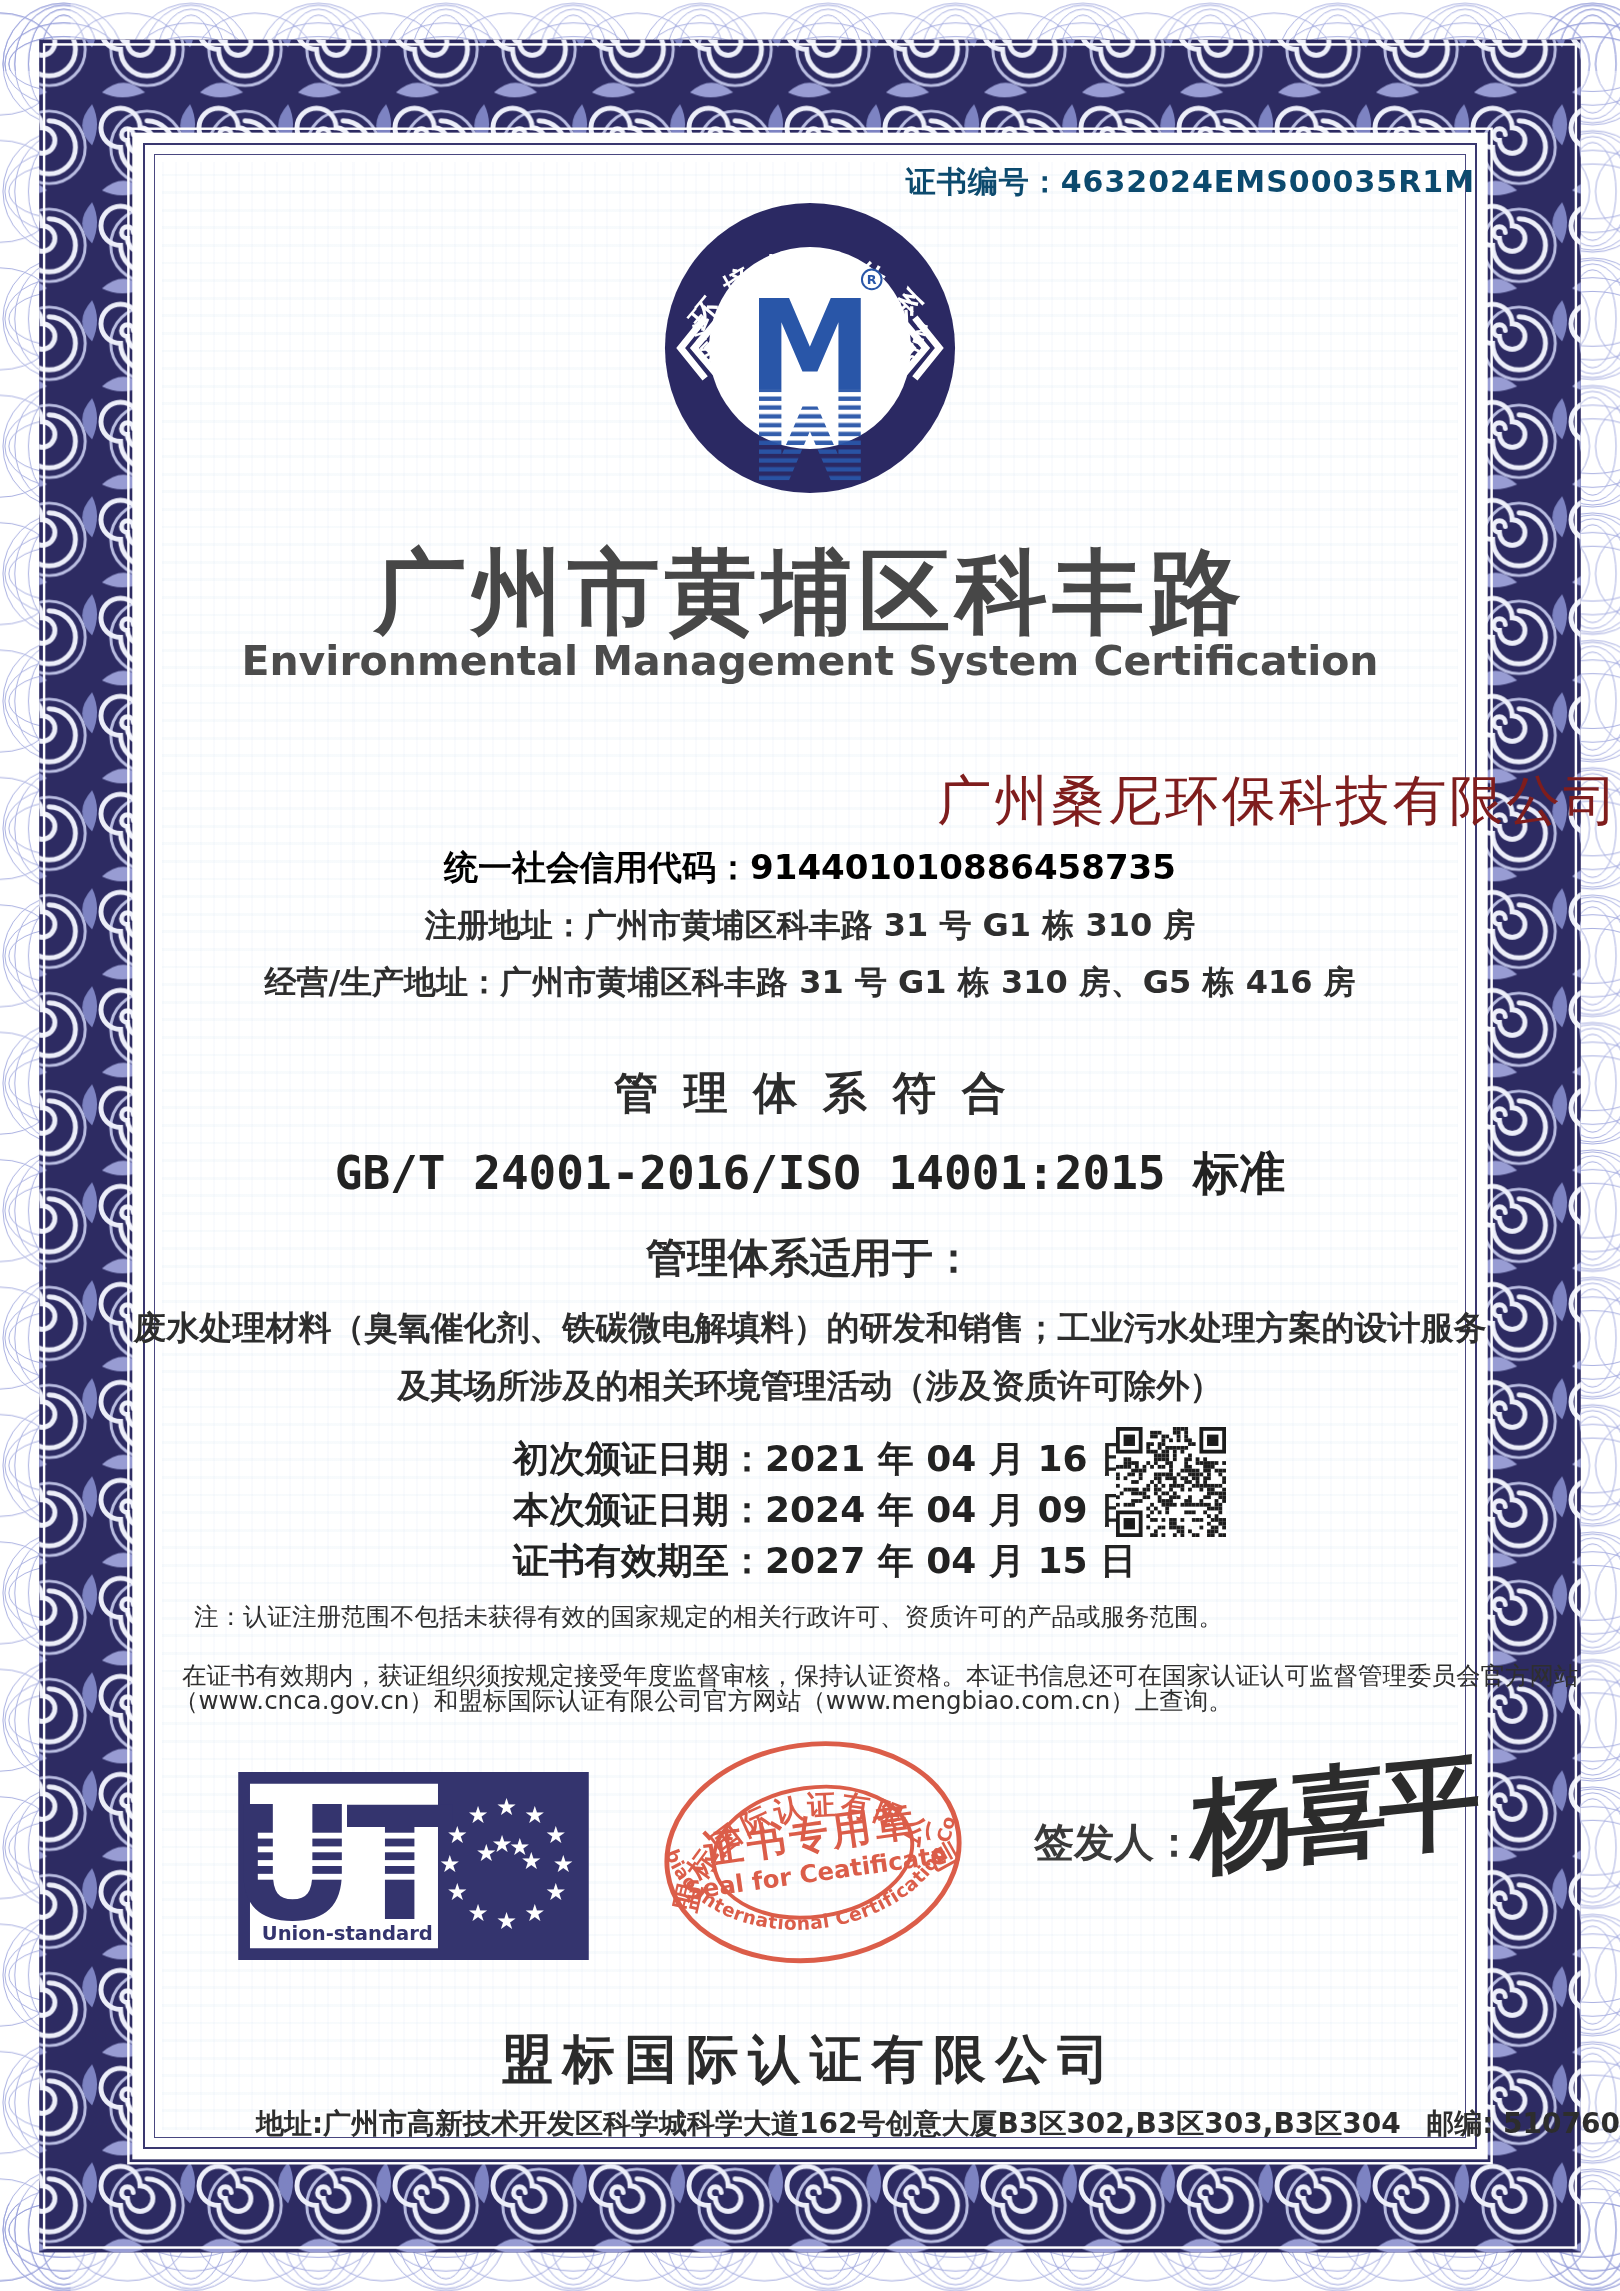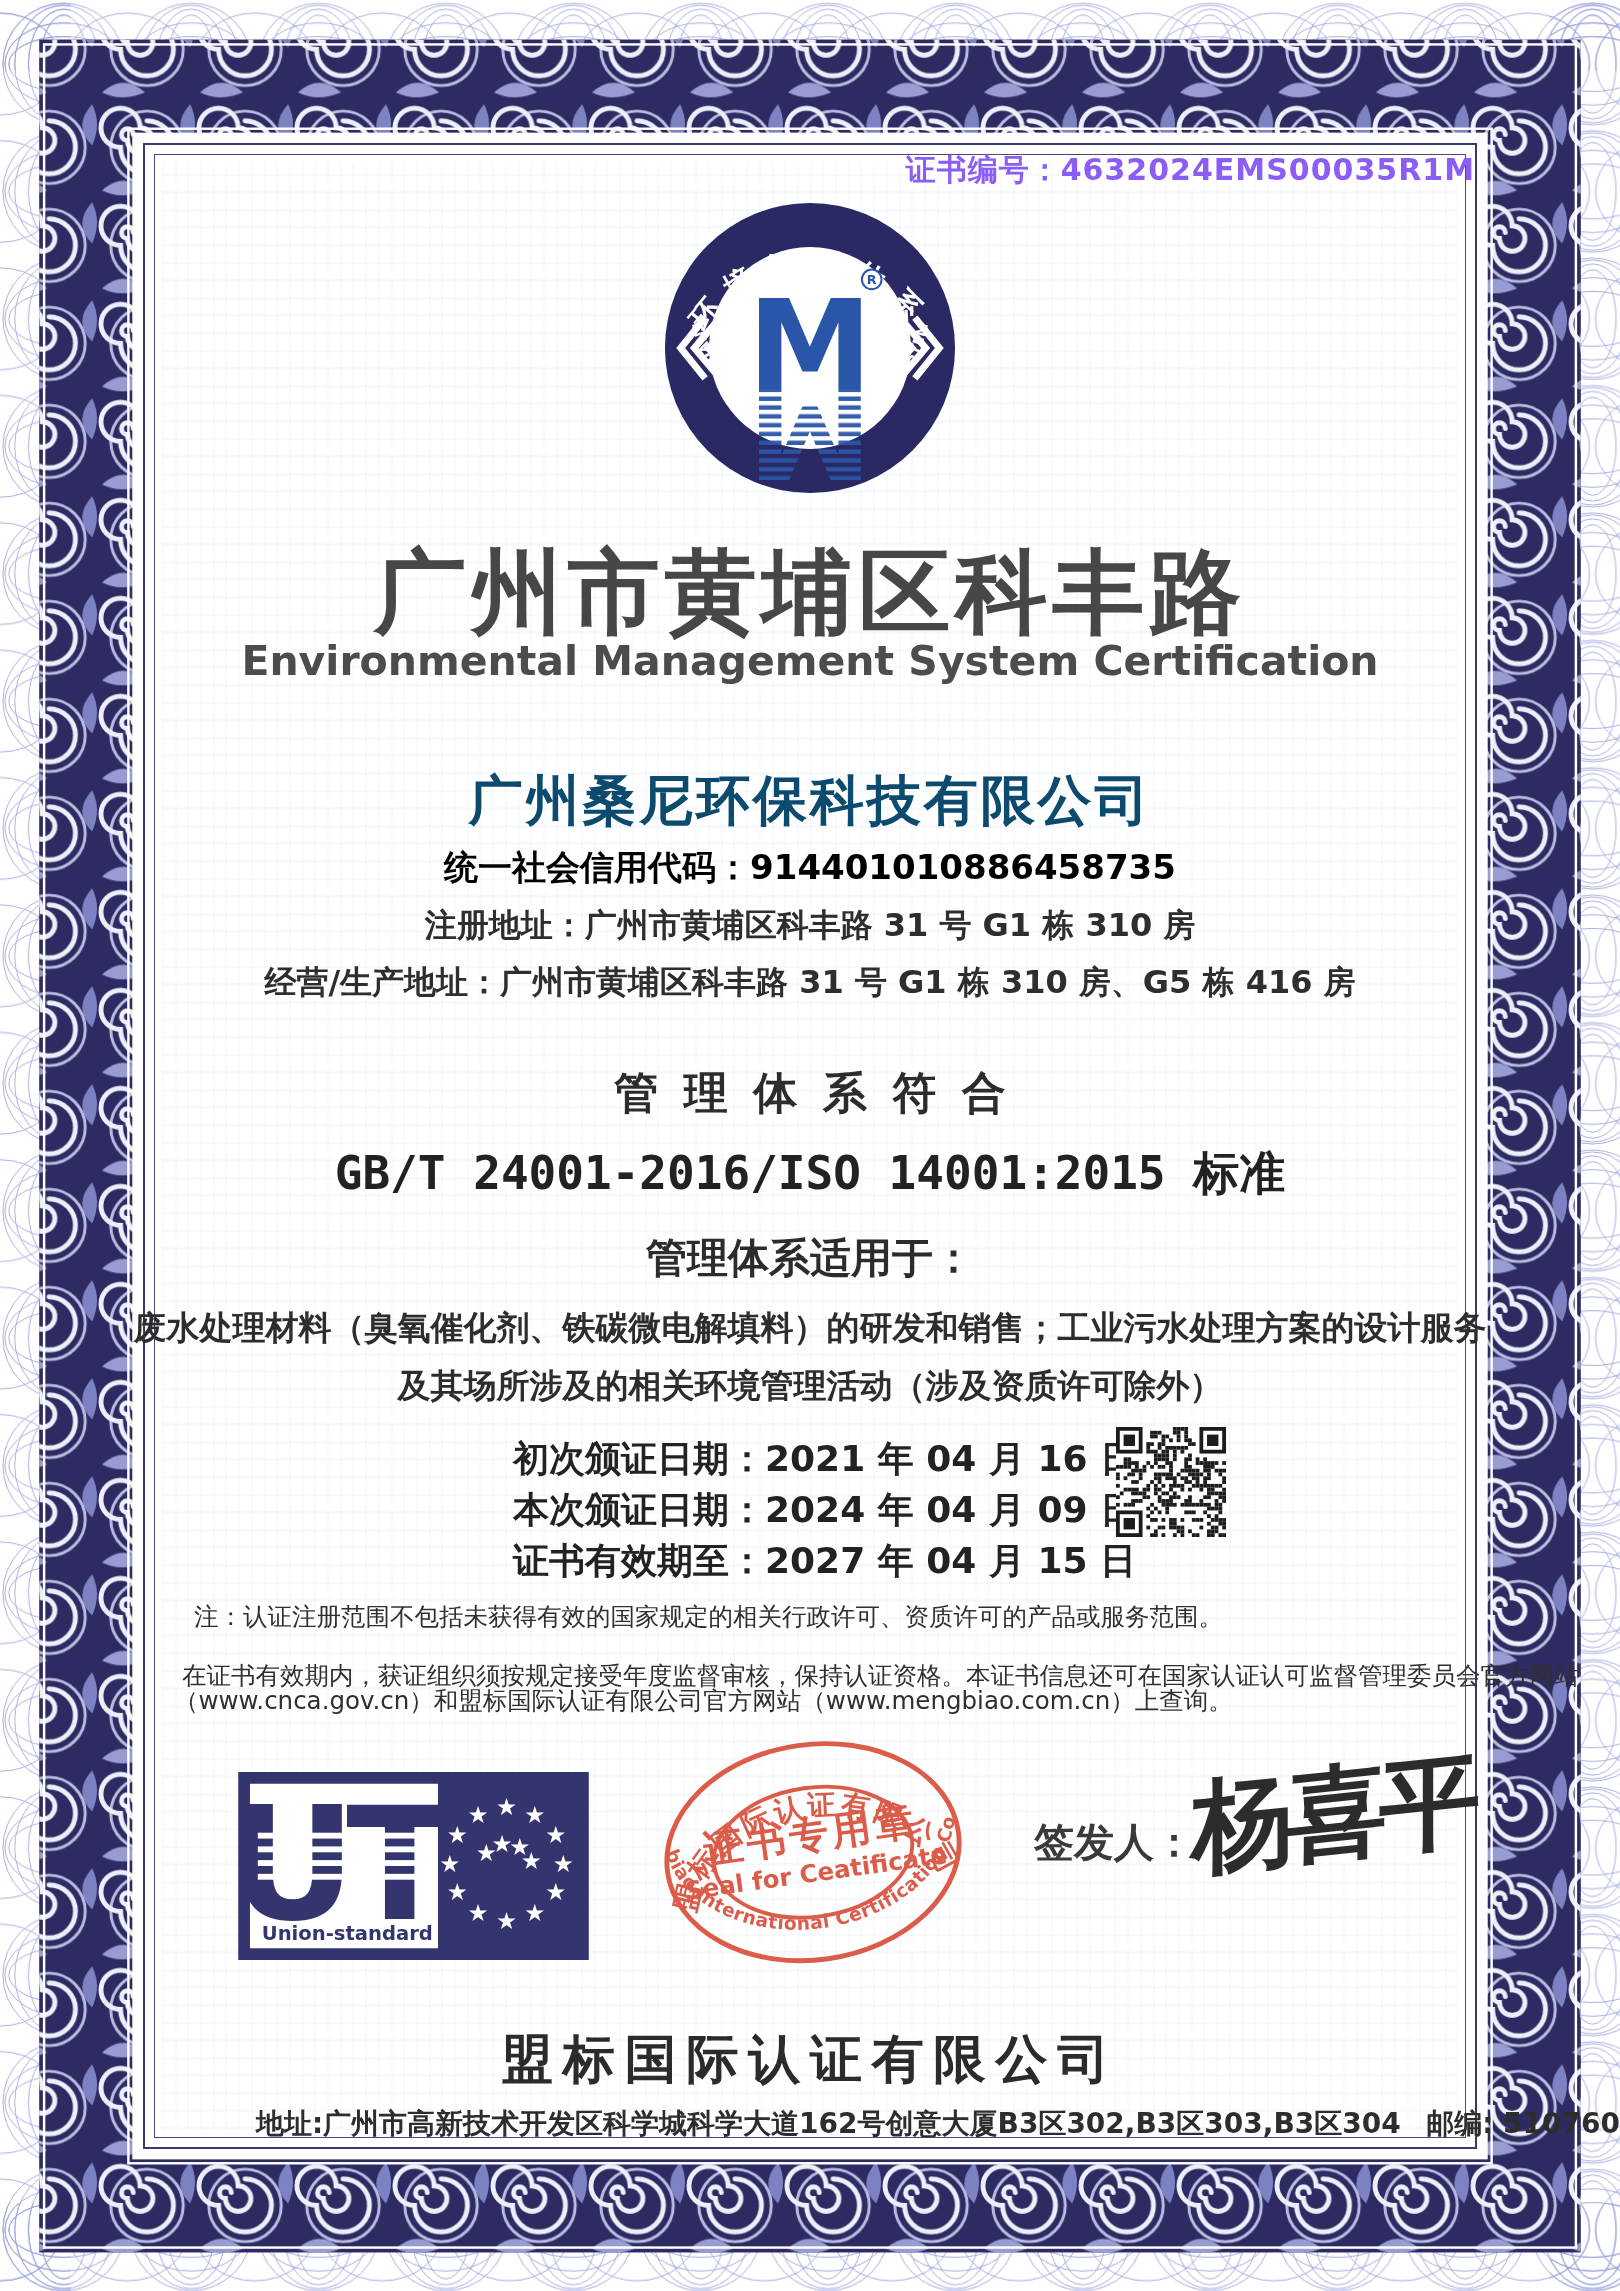--- a/index.html
+++ b/index.html
@@ -14,25 +14,25 @@
   .frame-outer{position:absolute;left:143px;top:143px;right:143px;bottom:143px;
                border:2.9px solid #3a3870;pointer-events:none;}
   .frame-inner{position:absolute;left:154px;top:154px;right:154px;bottom:154px;
                border:1px solid #4a4880;pointer-events:none;}
   .watermark{position:absolute;left:162px;top:162px;right:162px;bottom:162px;
              background:repeating-linear-gradient(0deg,rgba(110,170,205,0.05) 0 2.9px,transparent 2.9px 17.6px),
                         repeating-linear-gradient(90deg,rgba(120,150,215,0.04) 0 2px,transparent 2px 12.7px);
              pointer-events:none;}
 
   
-  .cert-no{top:150px;right:145px;font-size:30px;font-weight:700;color:#8b5cf6;letter-spacing:1px;}
+  .cert-no{top:162px;right:145px;font-size:30px;font-weight:700;color:#0c4a6e;letter-spacing:1px;}
   .title-zh{top:531px;font-size:92px;font-weight:800;color:#474747;letter-spacing:4.9px;}
   .title-en{top:637px;font-size:41px;font-weight:800;color:#4c4c4c;}
   .certify{top:704px;font-size:45px;font-weight:700;color:#333;}
-  .company{top:765px;font-size:54px;font-weight:700;color:#0c4a6e;letter-spacing:2.9px;}
+  .company{top:765px;font-size:54px;font-weight:400;color:#7f1d1d;letter-spacing:2.9px;text-align:right;}
   .credit{top:845px;font-size:34px;font-weight:700;color:#000000;}
   .addr1{top:904px;font-size:32px;font-weight:600;color:#2e2e2e;}
   .addr2{top:961px;font-size:32px;font-weight:600;color:#2e2e2e;}
   .conform{top:1064px;font-size:44px;font-weight:800;color:#2c2c2c;letter-spacing:25.5px;text-indent:25.5px;}
   .standard{top:1143px;font-size:46px;font-weight:700;color:#222;
             font-family:"DejaVu Sans Mono","Liberation Mono",monospace;}
   .scope-h{top:1231px;font-size:41px;font-weight:800;color:#2c2c2c;}
   .scope1{top:1306px;font-size:33px;font-weight:600;color:#2d2d2d;}
   .scope2{top:1364px;font-size:33px;font-weight:600;color:#2d2d2d;}
   .dates{left:513px;top:1433px;font-size:36px;font-weight:700;color:#222;line-height:1.42;}

